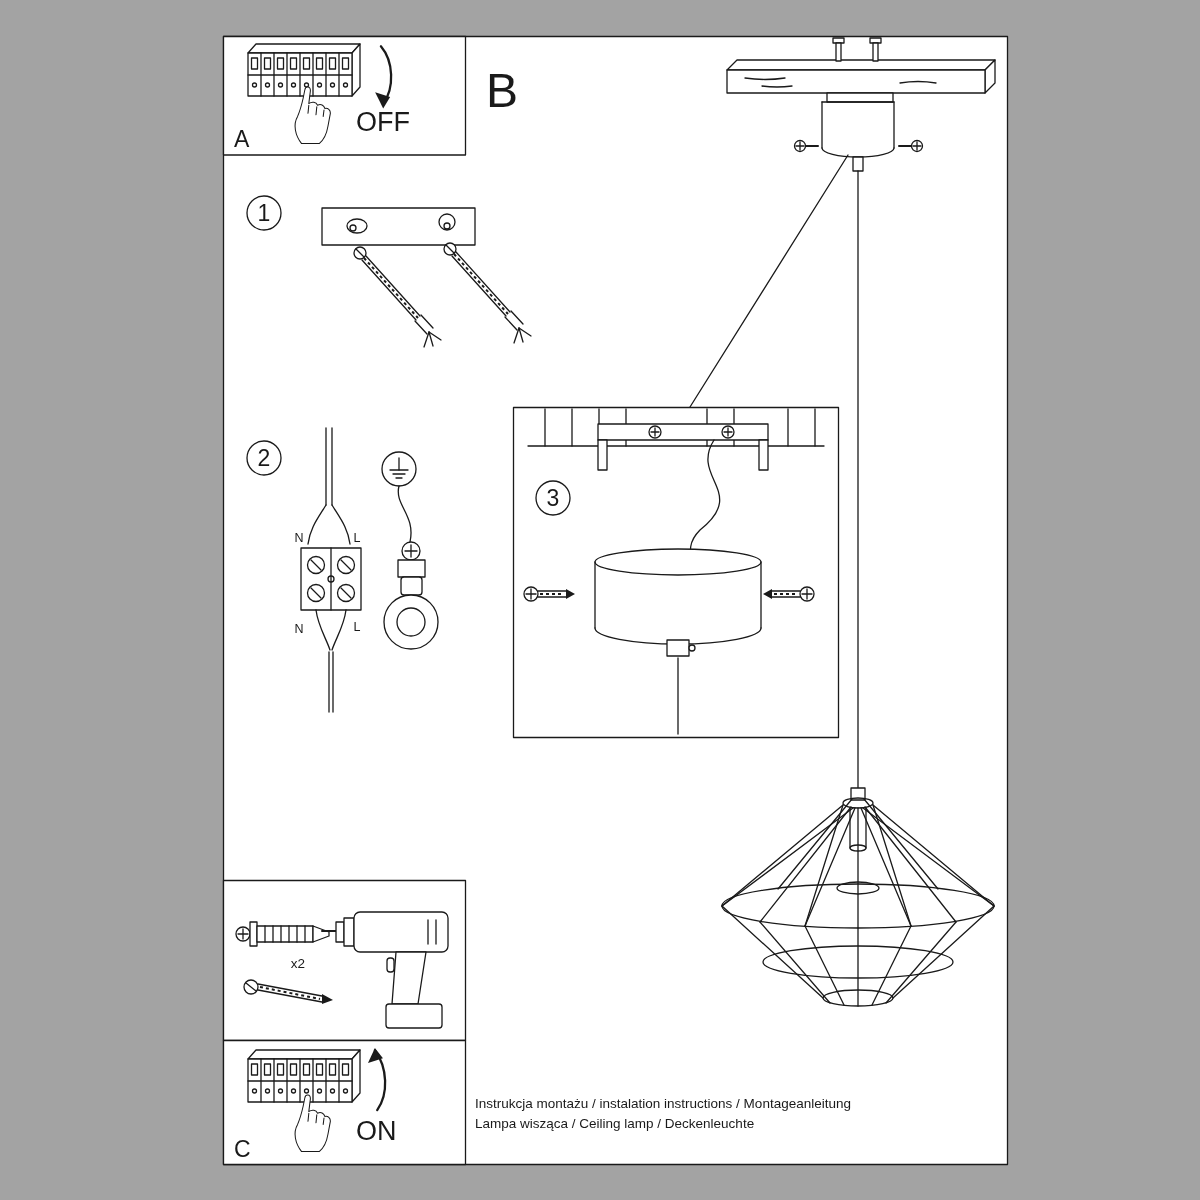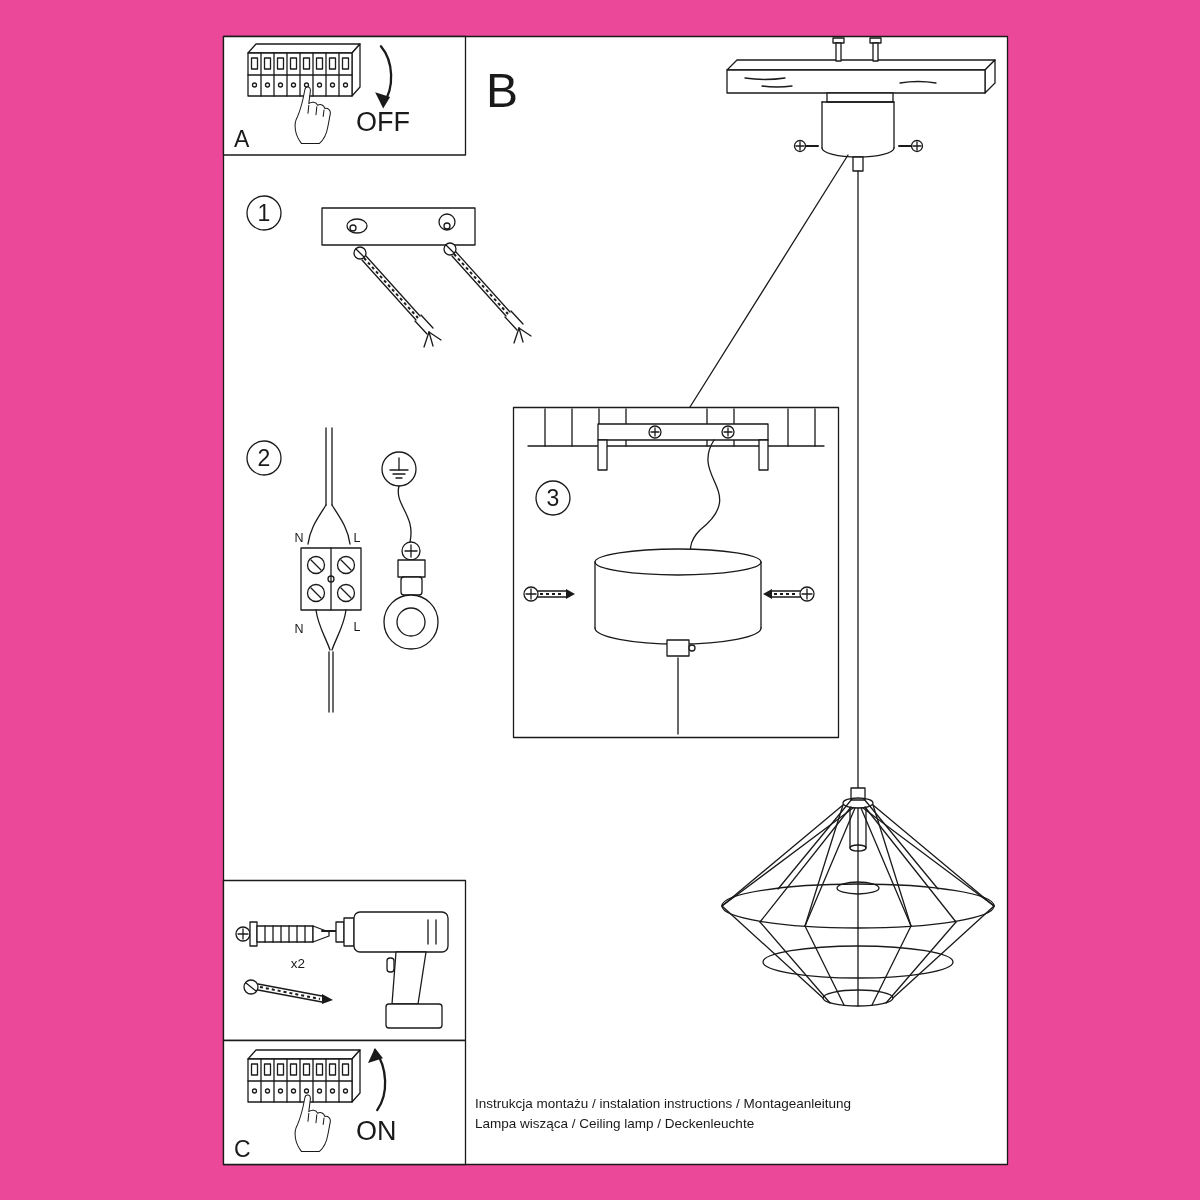--- a/index.html
+++ b/index.html
@@ -1,16 +1,16 @@
 <!DOCTYPE html>
 <html><head>
 <meta charset="utf-8">
 <style>
   html,body{margin:0;padding:0;background:#fff;}
-  #page{position:relative;width:1200px;height:1200px;background:#ec4899;overflow:hidden;
+  #page{position:relative;width:1200px;height:1200px;background:#a3a3a3;overflow:hidden;
         font-family:"Liberation Sans", sans-serif;text-decoration:underline;}
   svg{position:absolute;left:0;top:0;}
   .ln{fill:none;stroke:#1a1a1a;stroke-width:1.3;stroke-linecap:round;stroke-linejoin:round;}
   .ln2{fill:none;stroke:#1a1a1a;stroke-width:2;stroke-linecap:round;}
   .fw{fill:#ffffff;stroke:#1a1a1a;stroke-width:1.3;stroke-linejoin:round;}
   .dash{fill:none;stroke:#1a1a1a;stroke-width:2;stroke-dasharray:3,3;}
   text{fill:#1a1a1a;stroke:none;font-family:"Liberation Sans", sans-serif;}
   .t-big{font-size:48px;}
   .t-med{font-size:27px;}
   .t-label{font-size:23px;}

